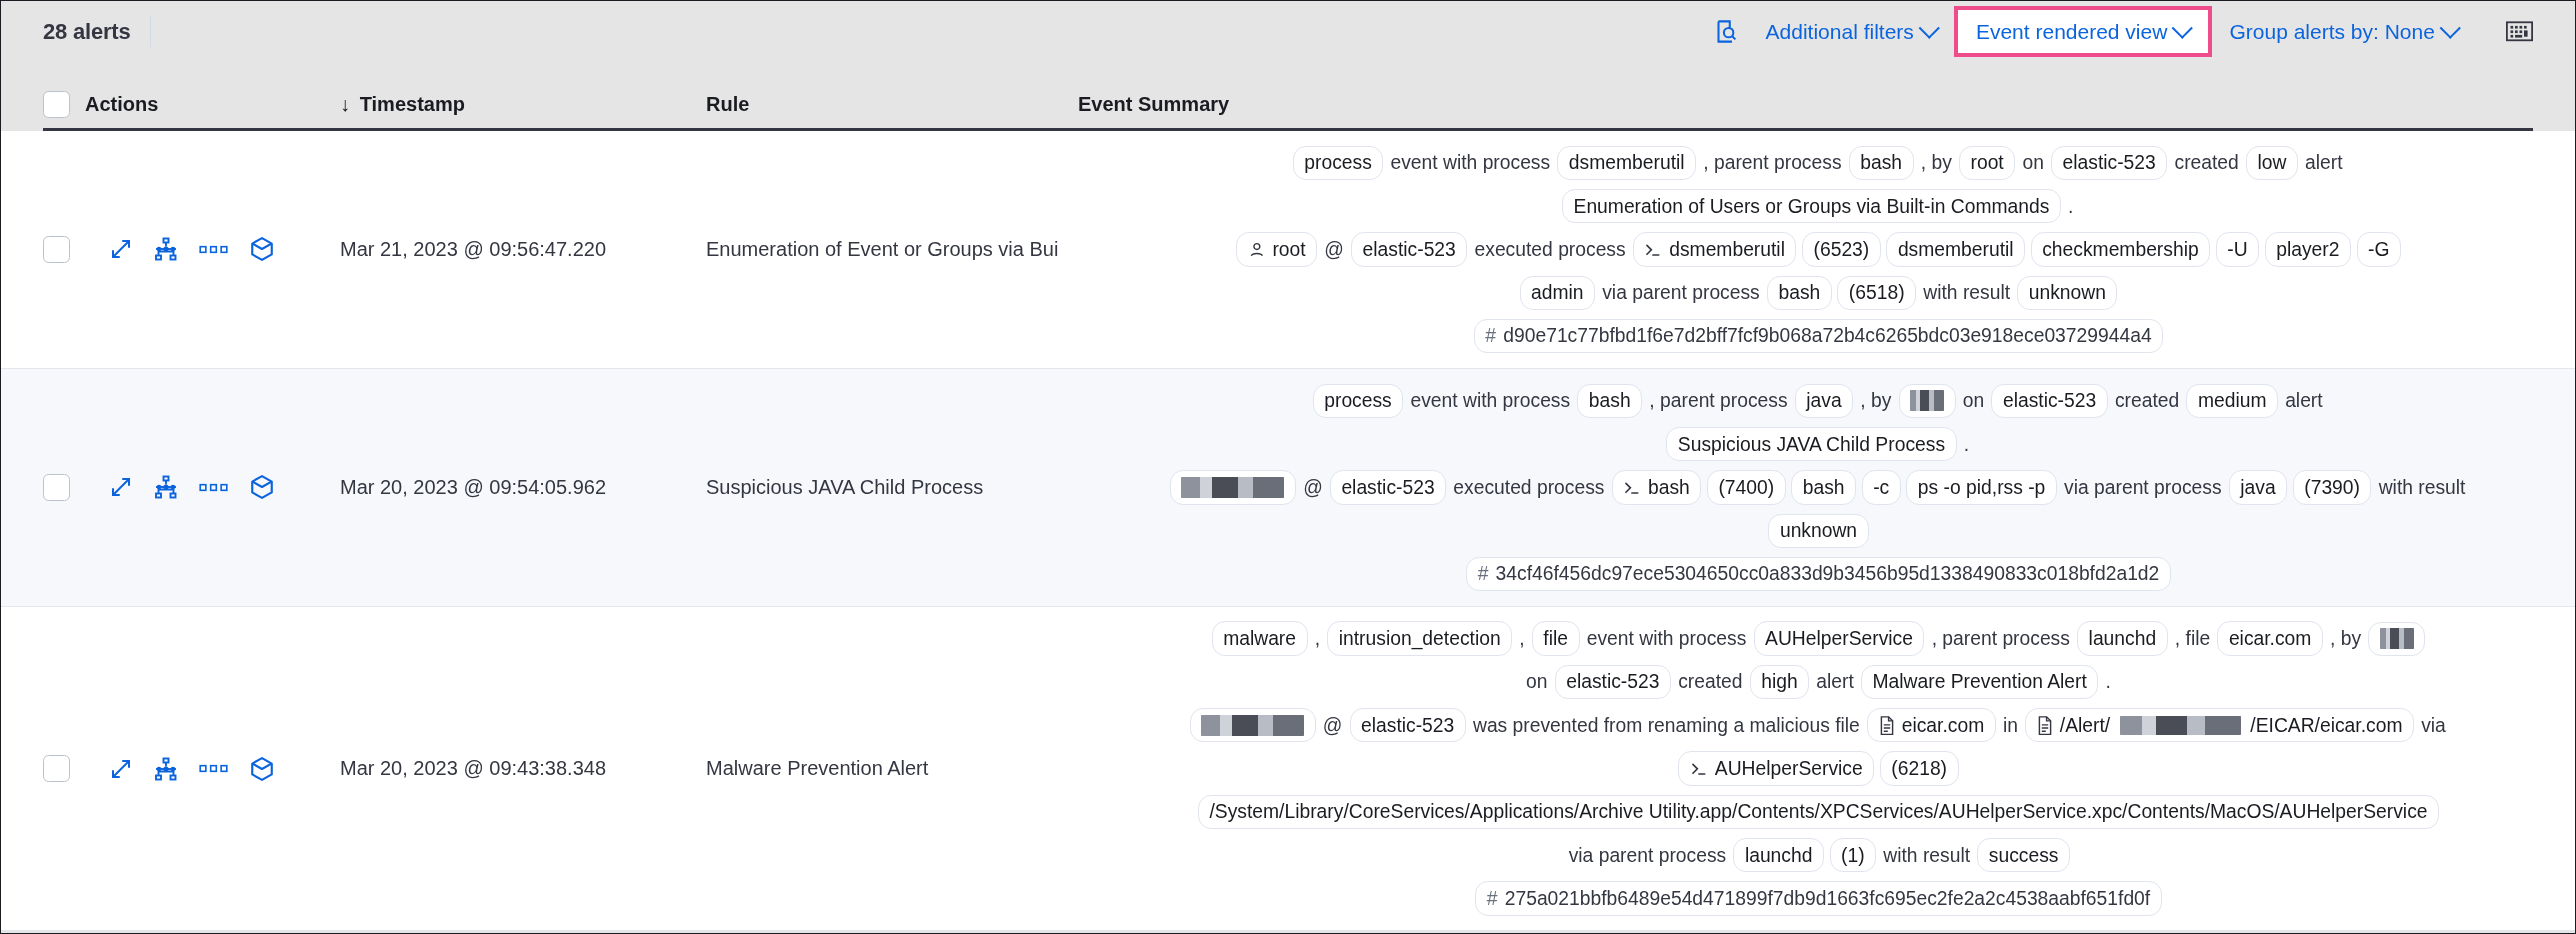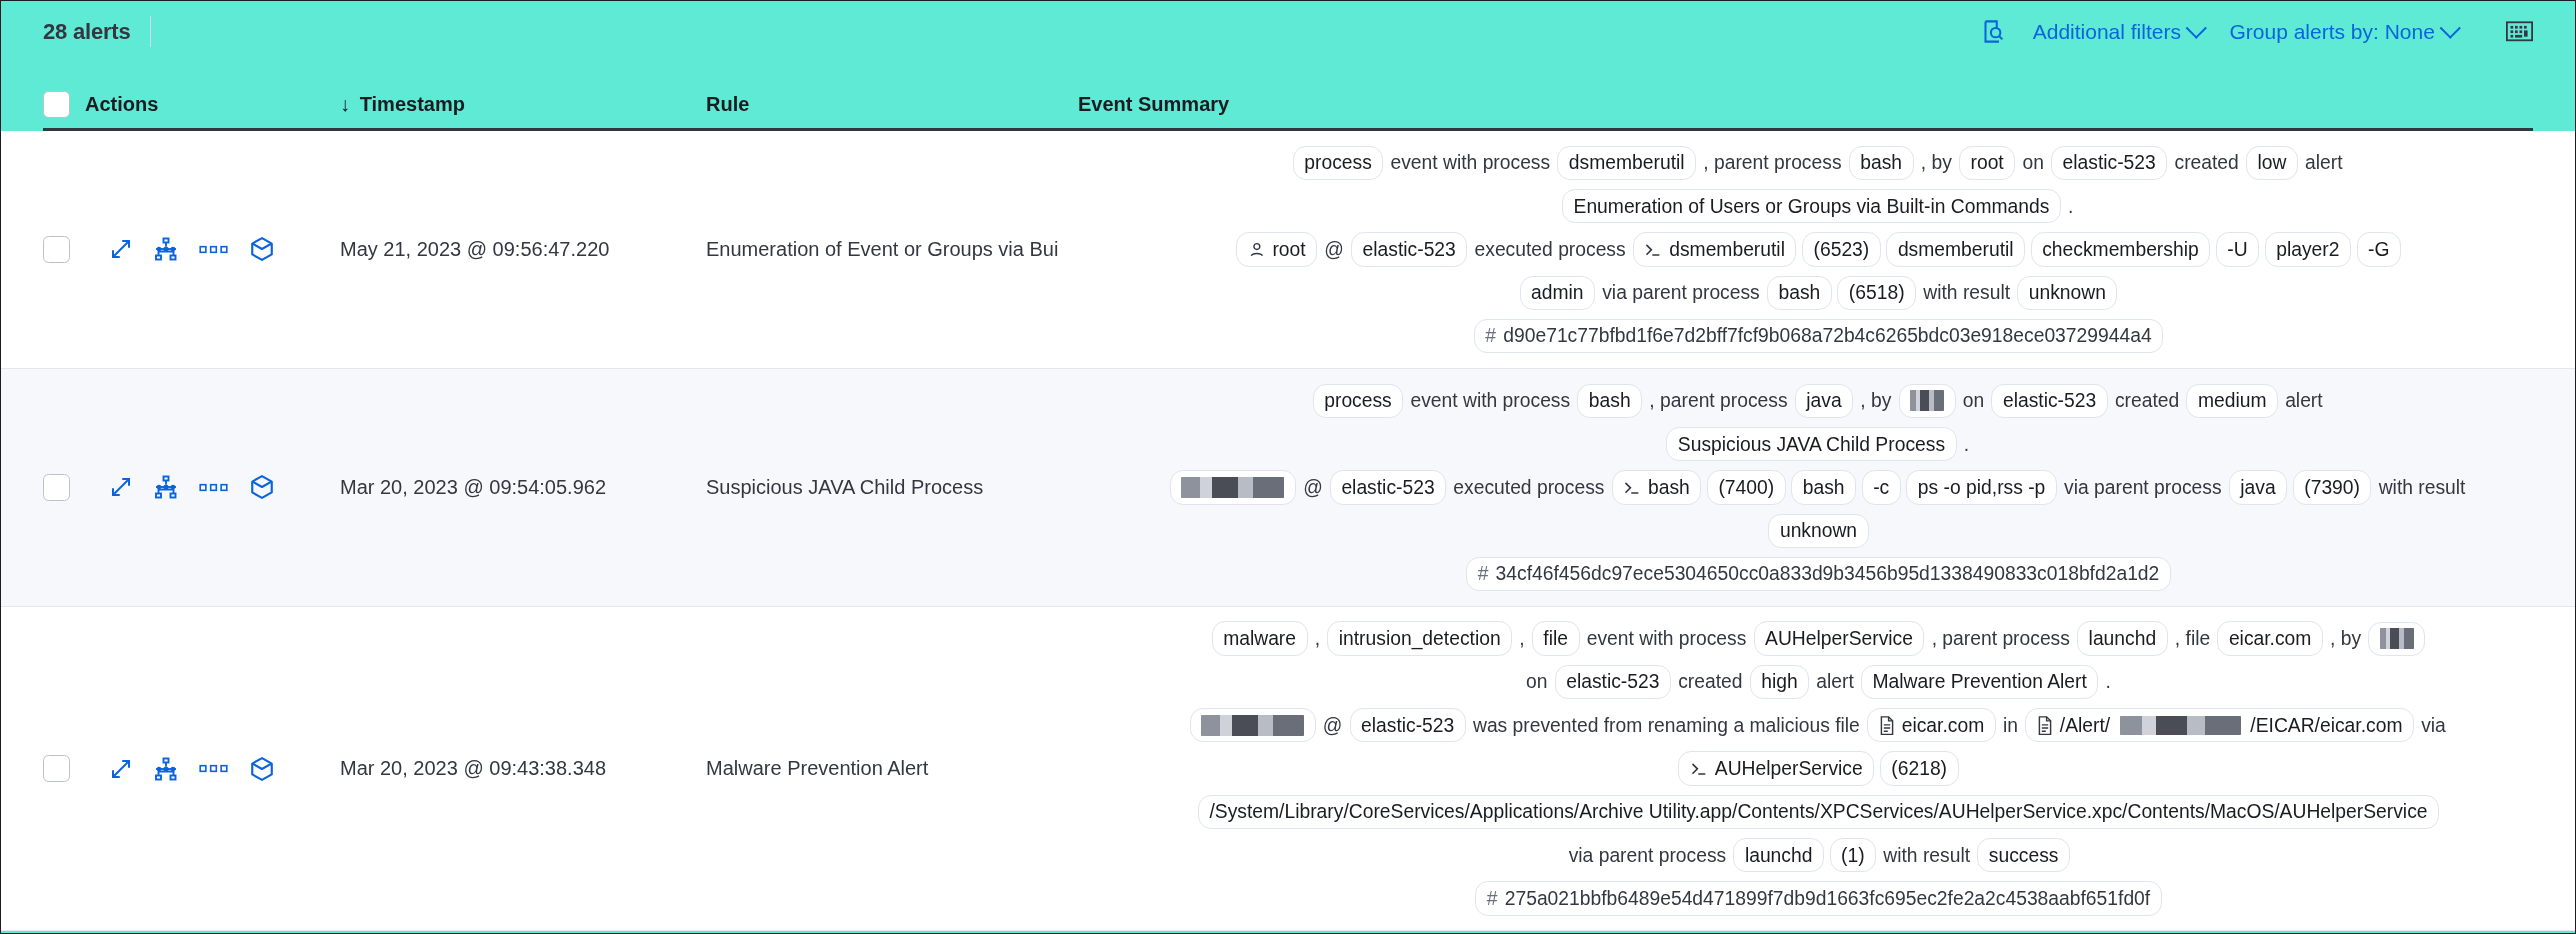--- a/index.html
+++ b/index.html
@@ -10,21 +10,21 @@
   body {
     width: 2576px; height: 934px;
     font-family: "Liberation Sans", sans-serif;
     color: #343741;
     overflow: hidden;
   }
   .page-frame {
     position: relative;
     width: 2576px; height: 934px;
     border: 1.6px solid #1a1c21;
-    background: #5eead4;
+    background: #e5e5e5;
     overflow: hidden;
   }
 
   
   .toolbar {
     position: relative;
     height: 61px;
     display: flex;
     align-items: center;
     padding: 0 31px 0 42px;
@@ -211,20 +211,26 @@
           <circle cx="13" cy="13" r="4.2"></circle>
             <path d="M16.2 16.2L19 19"></path>
         </svg>
       </div>
 
       <button class="tb-btn">
         <span>Additional filters</span>
         <i class="chev"></i>
       </button>
 
+      <div class="highlight-box">
+        <button class="tb-btn">
+          <span>Event rendered view</span>
+          <i class="chev"></i>
+        </button>
+      </div>
 
       <button class="tb-btn">
         <span>Group alerts by: None</span>
         <i class="chev"></i>
       </button>
 
       <div class="tb-icon-btn kbd-icon">
         <svg width="27" height="22.6" viewBox="0 0 30 24" fill="none" stroke="#343741" stroke-width="2">
           <rect x="1" y="2" width="28" height="20"></rect>
           <rect x="5" y="6" width="3" height="3" fill="#343741" stroke="none"></rect>
@@ -287,21 +293,21 @@
               <rect x="27.5" y="4.5" width="7" height="7"></rect>
             </svg>
           </span>
           <span class="act-ic">
             <svg width="26" height="26" viewBox="0 0 24 24" fill="none" stroke="#0b64dd" stroke-width="2" stroke-linejoin="round">
               <path d="M12 2l9 5v10l-9 5-9-5V7z"></path>
               <path d="M3.3 7L12 12l8.7-5"></path>
             </svg>
           </span>
         </div>
-        <div class="col-time ts-cell">May 21, 2023 @ 09:56:47.220</div>
+        <div class="col-time ts-cell">Mar 21, 2023 @ 09:56:47.220</div>
         <div class="col-rule rule-cell">Enumeration of Event or Groups via Bui</div>
         <div class="col-summary">
           <div class="summary">
             <div class="sum-line">
               <span class="chip">
                 <span>process</span>
               </span>
               <span class="txt">event with process</span>
               <span class="chip">
                 <span>dsmemberutil</span>

